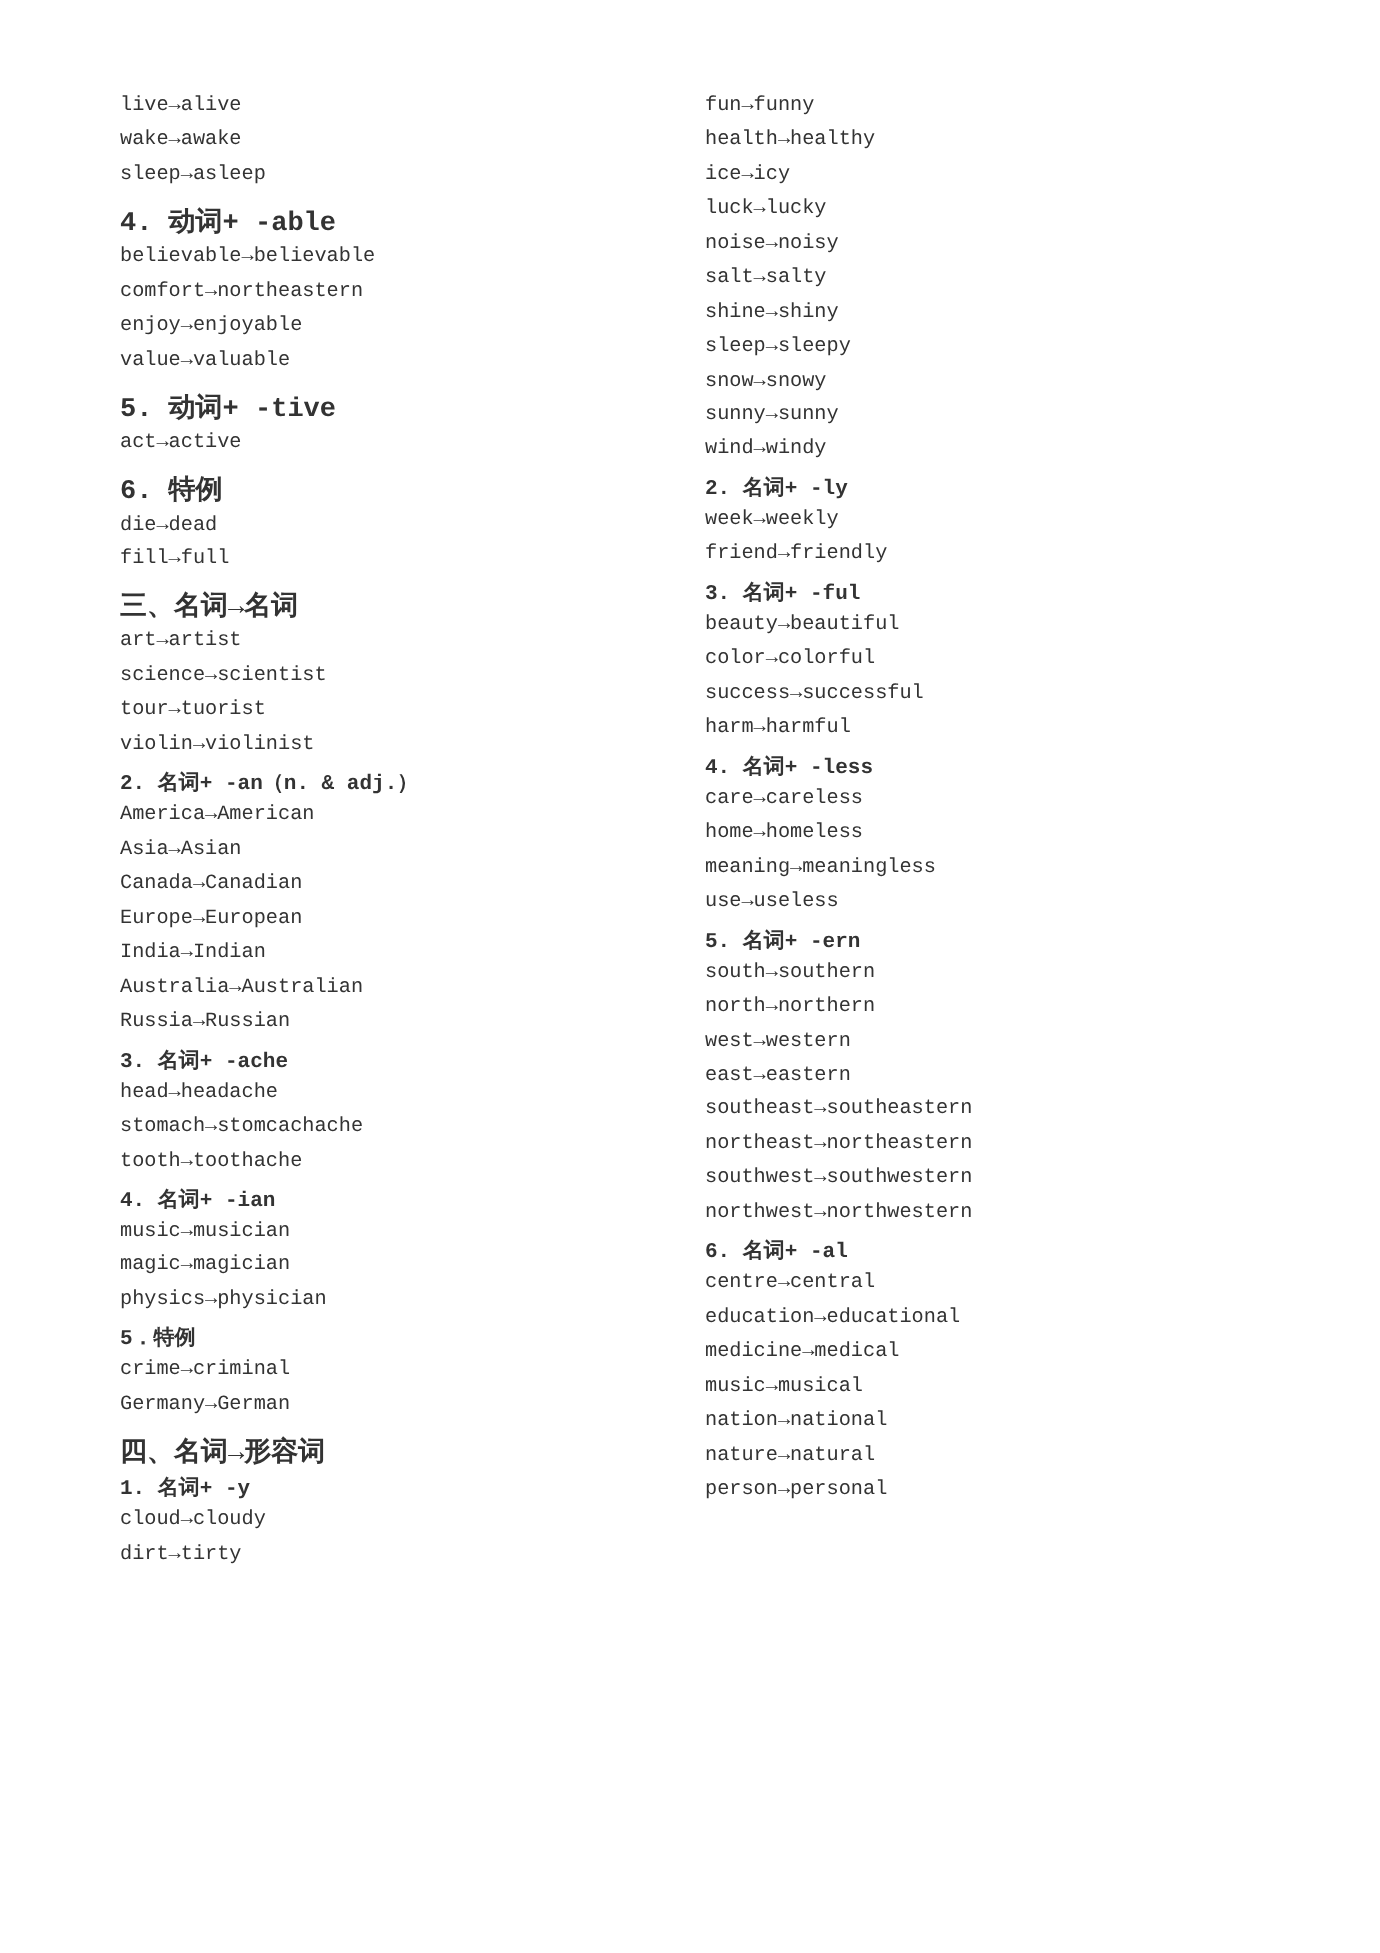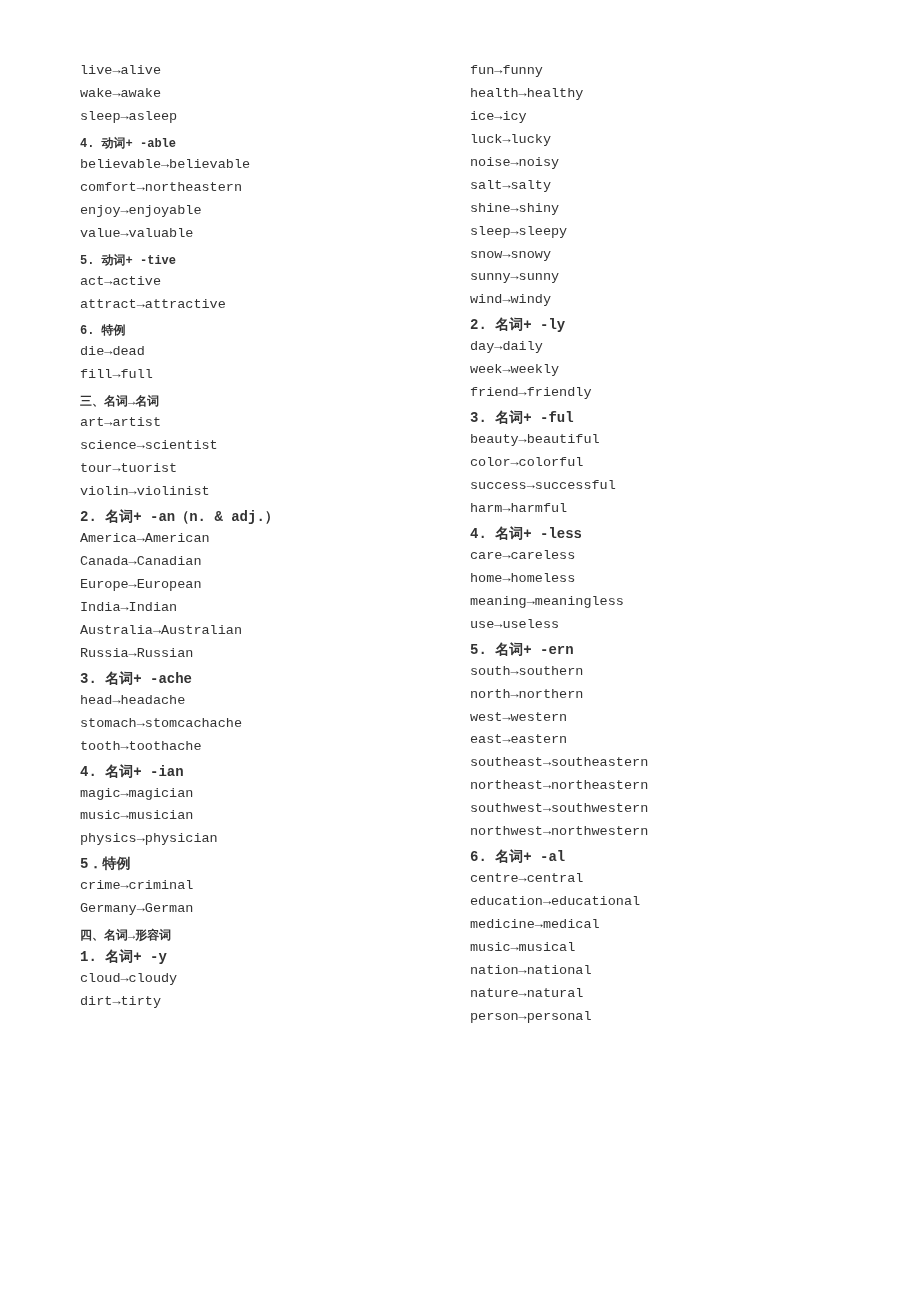--- a/index.html
+++ b/index.html
@@ -23,21 +23,21 @@
     .col {
       flex: 1;
       padding-right: 20px;
     }
     .col:last-child {
       padding-right: 0;
     }
     .section-header {
       font-weight: bold;
       margin: 6px 0 2px 0;
-      font-size: 12px;
+      font-size: 18px;
     }
     .sub-header {
       font-weight: bold;
       margin: 4px 0 2px 0;
       font-size: 14px;
     }
     .entry {
       line-height: 1.7;
       font-size: 13.5px;
     }
@@ -50,43 +50,43 @@
       <div class="entry">live→alive</div>
       <div class="entry">wake→awake</div>
       <div class="entry">sleep→asleep</div>
       <div class="section-header">4. 动词+ -able</div>
       <div class="entry">believable→believable</div>
       <div class="entry">comfort→northeastern</div>
       <div class="entry">enjoy→enjoyable</div>
       <div class="entry">value→valuable</div>
       <div class="section-header">5. 动词+ -tive</div>
       <div class="entry">act→active</div>
-      <div class="entry">attract→attractive</div>
       <div class="section-header">6. 特例</div>
       <div class="entry">die→dead</div>
       <div class="entry">fill→full</div>
       <div class="section-header">三、名词→名词</div>
       <div class="entry">art→artist</div>
       <div class="entry">science→scientist</div>
       <div class="entry">tour→tuorist</div>
       <div class="entry">violin→violinist</div>
       <div class="sub-header">2. 名词+ -an（n. &amp; adj.）</div>
       <div class="entry">America→American</div>
+      <div class="entry">Asia→Asian</div>
       <div class="entry">Canada→Canadian</div>
       <div class="entry">Europe→European</div>
       <div class="entry">India→Indian</div>
       <div class="entry">Australia→Australian</div>
       <div class="entry">Russia→Russian</div>
       <div class="sub-header">3. 名词+ -ache</div>
       <div class="entry">head→headache</div>
       <div class="entry">stomach→stomcachache</div>
       <div class="entry">tooth→toothache</div>
       <div class="sub-header">4. 名词+ -ian</div>
+      <div class="entry">music→musician</div>
       <div class="entry">magic→magician</div>
-      <div class="entry">music→musician</div>
       <div class="entry">physics→physician</div>
       <div class="sub-header">5．特例</div>
       <div class="entry">crime→criminal</div>
       <div class="entry">Germany→German</div>
       <div class="section-header">四、名词→形容词</div>
       <div class="sub-header">1. 名词+ -y</div>
       <div class="entry">cloud→cloudy</div>
       <div class="entry">dirt→tirty</div>
     </div>
   <div class="col" id="right-col">
@@ -95,21 +95,20 @@
       <div class="entry">ice→icy</div>
       <div class="entry">luck→lucky</div>
       <div class="entry">noise→noisy</div>
       <div class="entry">salt→salty</div>
       <div class="entry">shine→shiny</div>
       <div class="entry">sleep→sleepy</div>
       <div class="entry">snow→snowy</div>
       <div class="entry">sunny→sunny</div>
       <div class="entry">wind→windy</div>
       <div class="sub-header">2. 名词+ -ly</div>
-      <div class="entry">day→daily</div>
       <div class="entry">week→weekly</div>
       <div class="entry">friend→friendly</div>
       <div class="sub-header">3. 名词+ -ful</div>
       <div class="entry">beauty→beautiful</div>
       <div class="entry">color→colorful</div>
       <div class="entry">success→successful</div>
       <div class="entry">harm→harmful</div>
       <div class="sub-header">4. 名词+ -less</div>
       <div class="entry">care→careless</div>
       <div class="entry">home→homeless</div>

